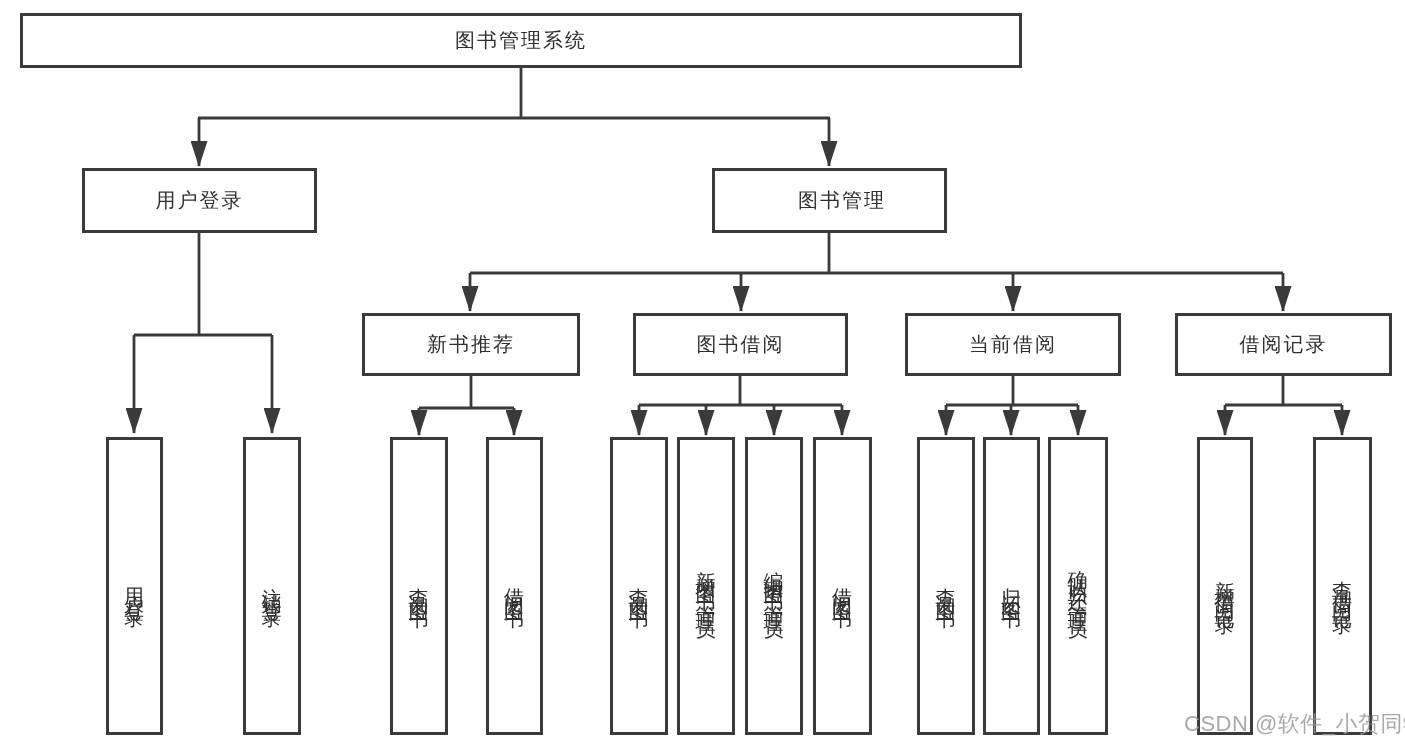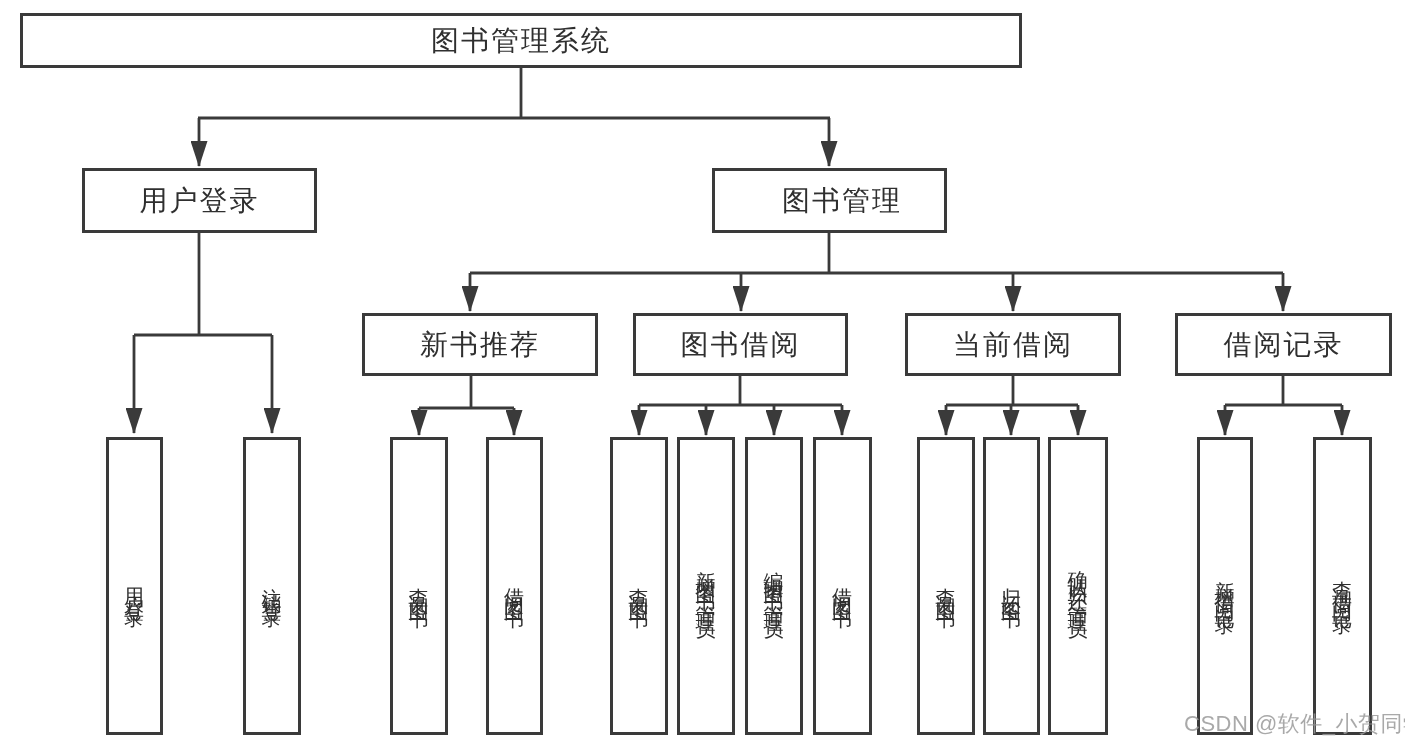--- a/index.html
+++ b/index.html
@@ -14,32 +14,32 @@
   }
   #connectors {
     position: absolute; left: 0; top: 0; width: 1405px; height: 747px;
     z-index: 0; pointer-events: none;
   }
   .node {
     position: absolute; background: #ffffff; border: 3px solid #3a3a3a;
     display: flex; align-items: center; justify-content: center;
     color: #2f2f2f; z-index: 1;
   }
-  .hlabel { font-size: 28px; letter-spacing: 2px; white-space: nowrap; }
+  .hlabel { font-size: 20px; letter-spacing: 2px; white-space: nowrap; }
   .leaf .vtext {
     writing-mode: vertical-rl; text-orientation: mixed;
     font-size: 20px; letter-spacing: 7px; line-height: 1.1; color: #2f2f2f;
   }
   
   .n-root          { left: 20px;   top: 13px;  width: 1002px; height: 55px; }
   
   .n-user-login    { left: 82px;   top: 168px; width: 235px; height: 65px; }
   .n-book-mgmt     { left: 712px;  top: 168px; width: 235px; height: 65px; padding-left: 25px; }
   
-  .n-new-book-rec  { left: 362px;  top: 313px; width: 236px; height: 63px; }
+  .n-new-book-rec  { left: 362px;  top: 313px; width: 218px; height: 63px; }
   .n-book-borrow   { left: 633px;  top: 313px; width: 215px; height: 63px; }
   .n-cur-borrow    { left: 905px;  top: 313px; width: 216px; height: 63px; }
   .n-borrow-rec    { left: 1175px; top: 313px; width: 217px; height: 63px; }
   
   .leaf            { top: 437px; height: 298px; }
   .n-a1 { left: 106px;  width: 57px; }
   .n-a2 { left: 243px;  width: 58px; }
   .n-b1 { left: 390px;  width: 58px; }
   .n-b2 { left: 486px;  width: 57px; }
   .n-c1 { left: 610px;  width: 58px; }

